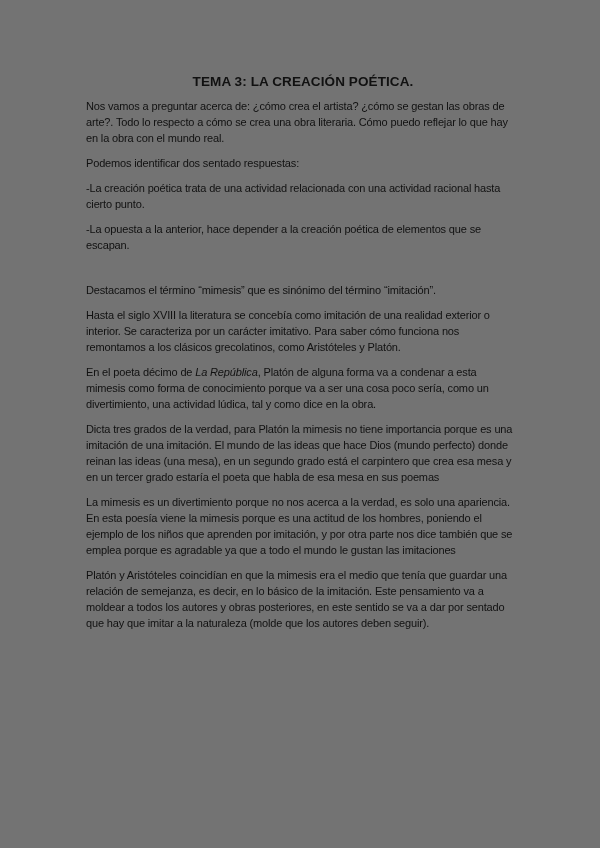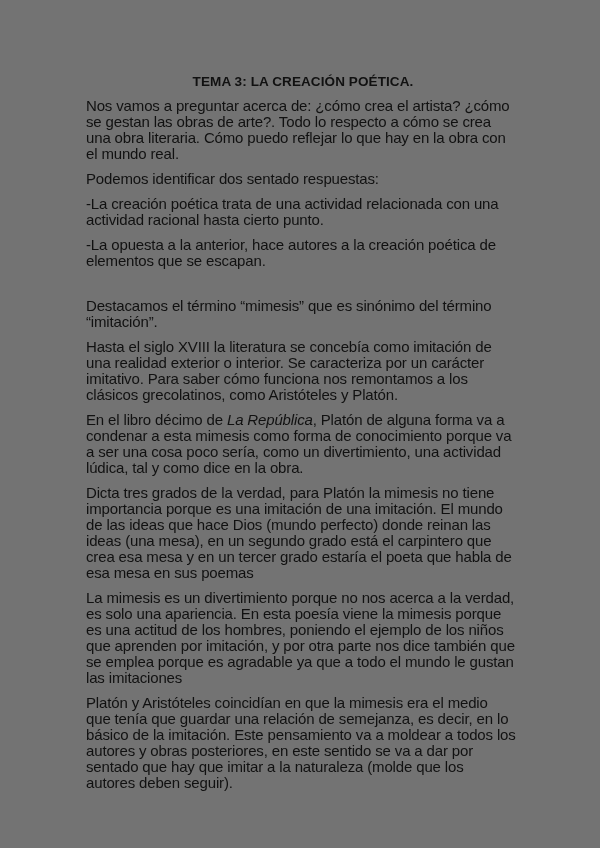--- a/index.html
+++ b/index.html
@@ -8,37 +8,37 @@
       position: absolute; left: 0; top: 0; width: 600px; height: 848px;
       background: #737373; color: #111111;
       font-family: "Liberation Sans", sans-serif;
     }
     .content { position: absolute; left: 86px; top: 74px; width: 430px; }
     .title {
       text-align: center; font-weight: bold; font-size: 13.5px;
       margin: 0 0 9px 0; letter-spacing: 0.1px; padding-left: 4px;
     }
     p {
-      margin: 0 0 9px 0; font-size: 15px; line-height: 16px;
+      margin: 0 0 9px 0; font-size: 11px; line-height: 16px;
       letter-spacing: -0.15px;
     }
     .gap { height: 20px; }
     em { }
   </style>
 </head>
 <body>
 
 <div class="page">
   <div class="content">
     <h1 class="title">TEMA 3: LA CREACIÓN POÉTICA.</h1>
     <p>Nos vamos a preguntar acerca de: ¿cómo crea el artista? ¿cómo se gestan las obras de arte?. Todo lo respecto a cómo se crea una obra literaria. Cómo puedo reflejar lo que hay en la obra con el mundo real.</p>
     <p>Podemos identificar dos sentado respuestas:</p>
     <p>-La creación poética trata de una actividad relacionada con una actividad racional hasta cierto punto.</p>
-    <p>-La opuesta a la anterior, hace autores a la creación poética de elementos que se escapan.</p>
+    <p>-La opuesta a la anterior, hace depender a la creación poética de elementos que se escapan.</p>
     <div class="gap"></div>
     <p>Destacamos el término “mimesis” que es sinónimo del término “imitación”.</p>
     <p>Hasta el siglo XVIII la literatura se concebía como imitación de una realidad exterior o interior. Se caracteriza por un carácter imitativo. Para saber cómo funciona nos remontamos a los clásicos grecolatinos, como Aristóteles y Platón.</p>
-    <p><span>En el libro décimo de </span><em>La República</em><span>, Platón de alguna forma va a condenar a esta mimesis como forma de conocimiento porque va a ser una cosa poco sería, como un divertimiento, una actividad lúdica, tal y como dice en la obra.</span></p>
+    <p><span>En el poeta décimo de </span><em>La República</em><span>, Platón de alguna forma va a condenar a esta mimesis como forma de conocimiento porque va a ser una cosa poco sería, como un divertimiento, una actividad lúdica, tal y como dice en la obra.</span></p>
     <p>Dicta tres grados de la verdad, para Platón la mimesis no tiene importancia porque es una imitación de una imitación. El mundo de las ideas que hace Dios (mundo perfecto) donde reinan las ideas (una mesa), en un segundo grado está el carpintero que crea esa mesa y en un tercer grado estaría el poeta que habla de esa mesa en sus poemas</p>
     <p>La mimesis es un divertimiento porque no nos acerca a la verdad, es solo una apariencia. En esta poesía viene la mimesis porque es una actitud de los hombres, poniendo el ejemplo de los niños que aprenden por imitación, y por otra parte nos dice también que se emplea porque es agradable ya que a todo el mundo le gustan las imitaciones</p>
     <p>Platón y Aristóteles coincidían en que la mimesis era el medio que tenía que guardar una relación de semejanza, es decir, en lo básico de la imitación. Este pensamiento va a moldear a todos los autores y obras posteriores, en este sentido se va a dar por sentado que hay que imitar a la naturaleza (molde que los autores deben seguir).</p>
   </div>
 </div>
 
 </body></html>

